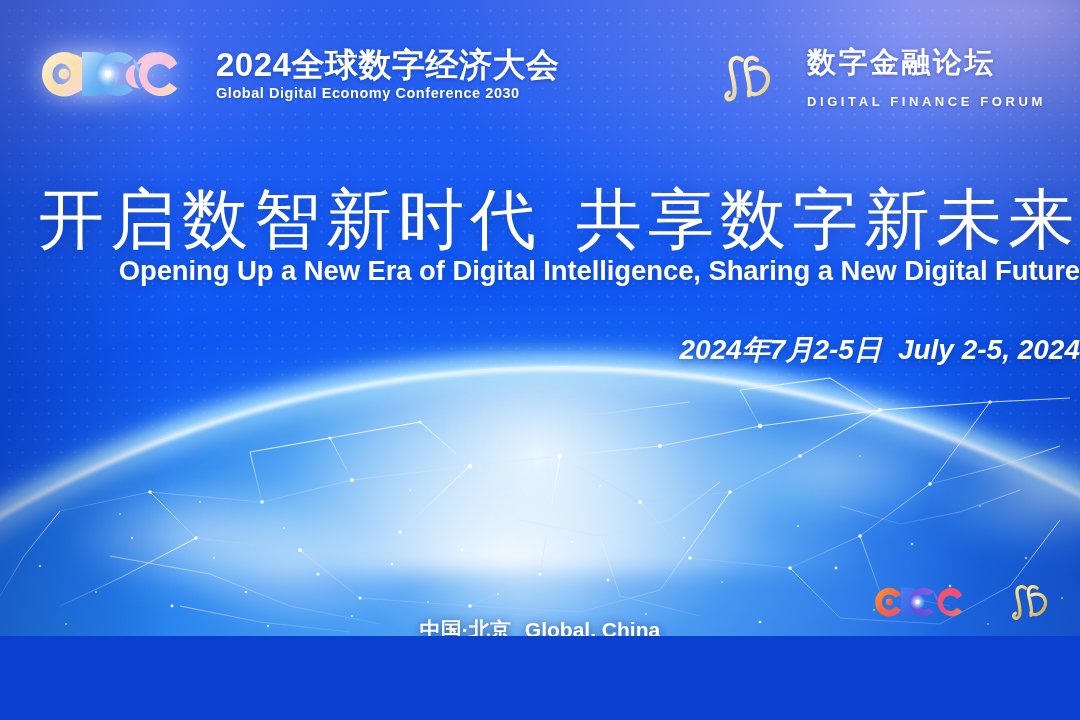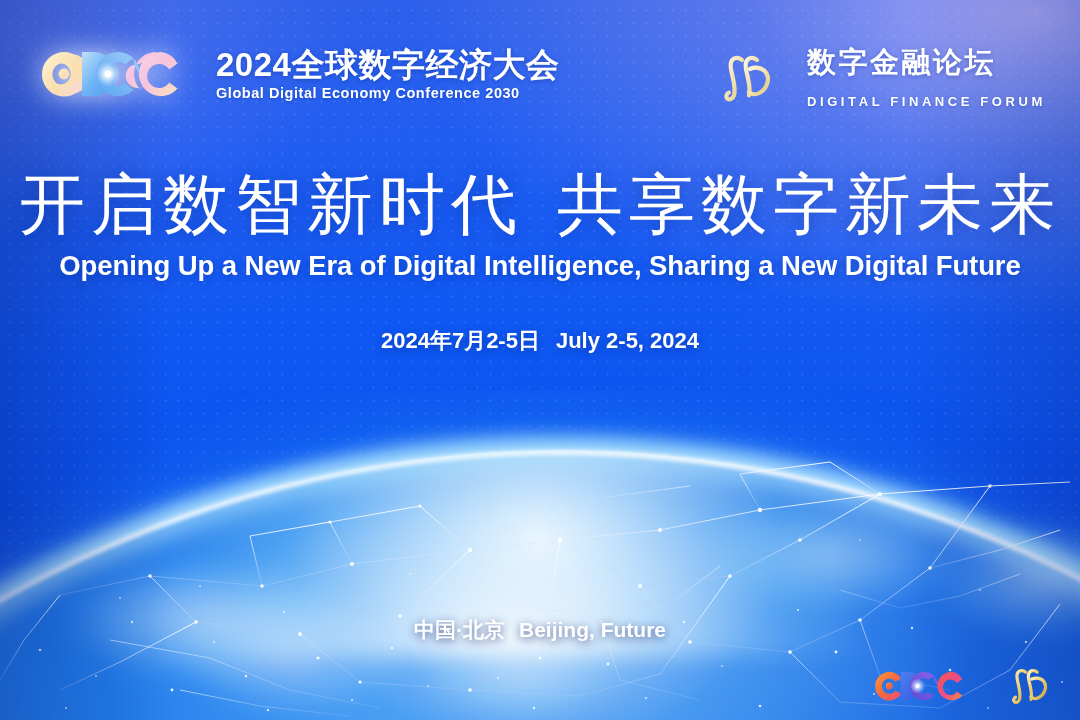--- a/index.html
+++ b/index.html
@@ -1,20 +1,20 @@
 <!DOCTYPE html>
 <html><head>
 <meta charset="utf-8">
 <style>
   * { margin:0; padding:0; box-sizing:border-box; }
   html, body { width:1080px; height:720px; overflow:hidden; background:#0b3fd0; }
   body { font-family:"Liberation Sans","DejaVu Sans",sans-serif; }
 
   #stage {
-    position:relative; width:1080px; height:720px; overflow:hidden;
+    position:relative; width:1080px; height:636px; overflow:hidden;
     background:
       radial-gradient(120% 90% at 96% 2%, rgba(181,175,245,0.92) 0%, rgba(134,143,236,0.55) 22%, rgba(52,103,238,0.12) 48%, rgba(0,0,0,0) 66%),
       radial-gradient(80% 70% at 2% 6%, rgba(116,133,240,0.55) 0%, rgba(52,100,235,0.18) 38%, rgba(0,0,0,0) 62%),
       linear-gradient(176deg, #2f5fe8 0%, #1a5bf2 22%, #0f58f3 44%, #0c53ee 62%, #0b47e0 80%, #0a3fd4 100%);
     padding-left: 32px;
   }
 
   
   #dots {
     position:absolute; inset:0;
@@ -97,35 +97,35 @@
     font-size:29px; font-weight:bold; color:#ffffff; letter-spacing:2.5px;
     line-height:1; white-space:nowrap; text-shadow:0 1px 4px rgba(10,40,140,0.4);
   }
   .dff-en {
     font-size:13px; font-weight:bold; color:#ffffff; letter-spacing:3.6px;
     margin-top:18px; line-height:1; white-space:nowrap;
     text-shadow:0 1px 3px rgba(10,40,140,0.35);
   }
 
   
-  #center { position:absolute; left:0; right:0; top:169px; text-align:center; }
+  #center { position:absolute; left:0; right:0; top:184px; text-align:right; }
   .slogan-cn {
     font-size:66px; font-weight:normal; color:#ffffff;
     letter-spacing:6px; line-height:1.08; white-space:nowrap;
     text-shadow:0 2px 16px rgba(6,30,120,0.40);
   }
   .slogan-cn .gap { display:inline-block; width:34px; }
   .slogan-en {
-    margin-top:10px; font-size:27.5px; font-weight:bold; color:#ffffff;
+    font-size:27.5px; font-weight:bold; color:#ffffff;
     letter-spacing:-0.1px; white-space:nowrap;
     text-shadow:0 2px 10px rgba(6,30,120,0.35);
   }
   .dateline {
-    margin-top:44px; font-size:22px; font-weight:bold; color:#ffffff;
-    white-space:nowrap; text-shadow:0 2px 9px rgba(6,30,120,0.45);
+    margin-top:44px; font-size:28px; font-weight:bold; color:#ffffff;
+    white-space:nowrap; text-shadow:0 2px 9px rgba(6,30,120,0.45);font-style:italic;
   }
   .dateline .sep { display:inline-block; width:16px; }
 
   
   #location {
     position:absolute; left:0; right:0; top:616px; text-align:center;
     font-size:21px; font-weight:bold; color:#ffffff; white-space:nowrap;
     text-shadow:0 2px 10px rgba(3,20,90,0.65);
   }
   #location .sep { display:inline-block; width:14px; }
@@ -333,21 +333,21 @@
   </div>
 
   <div id="center">
     <div class="slogan-cn"><span>开启数智新时代</span><span class="gap"></span><span>共享数字新未来</span></div>
 
     <div class="slogan-en">Opening Up a New Era of Digital Intelligence, Sharing a New Digital Future</div>
 
     <div class="dateline"><span>2024年7月2-5日</span><span class="sep"></span><span>July 2-5, 2024</span></div>
   </div>
 
-  <div id="location"><span>中国·北京</span><span class="sep"></span><span>Beijing, Future</span></div>
+  <div id="location"><span>中国·北京</span><span class="sep"></span><span>Global, China</span></div>
 
   <div id="footer-logos">
     <svg class="footer-gdec" viewBox="0 0 164 56" aria-hidden="true">
       <defs>
         <linearGradient id="fG" x1="0" y1="0" x2="1" y2="1">
           <stop offset="0%" stop-color="#ff9a3c"></stop>
             <stop offset="50%" stop-color="#f4683f"></stop>
             <stop offset="100%" stop-color="#ef4f7a"></stop>
         </linearGradient>
         <linearGradient id="fD" x1="0" y1="0" x2="1" y2="1">

